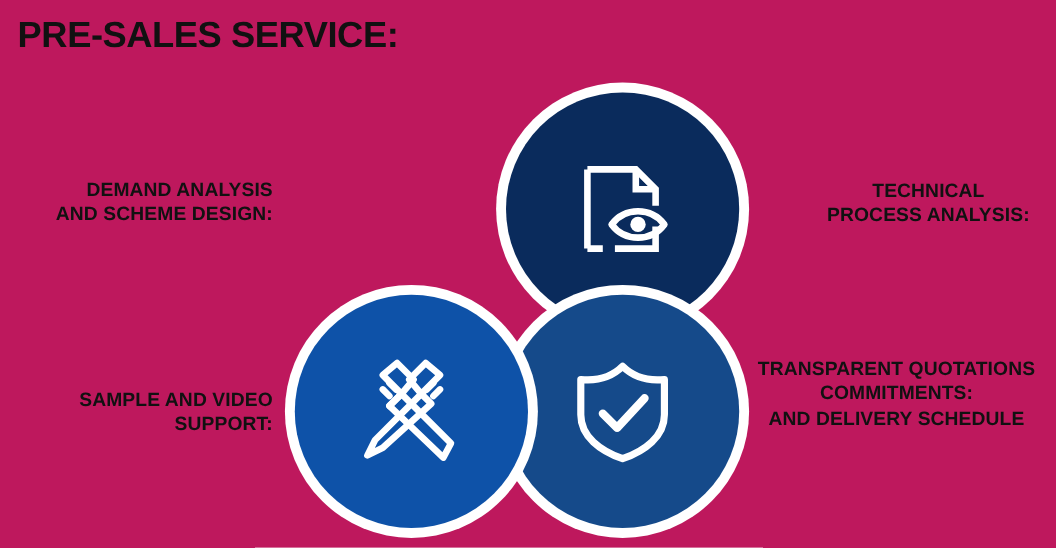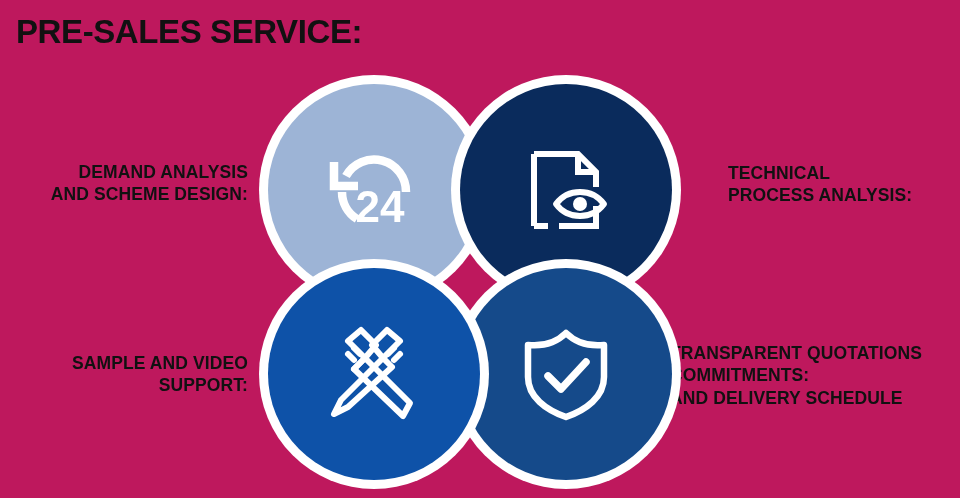--- a/index.html
+++ b/index.html
@@ -60,50 +60,37 @@
   
   .label {
     position:absolute;
     font-size:17.5px;
     font-weight:bold;
     line-height:1.28;
     color:#111111;
     letter-spacing:0.1px;
   }
   .label-left  { text-align:right; }
-  .label-right { text-align:left; }
+  .label-right { text-align:center; }
 
   #label-demand    { right:712px; top:161px; width:260px; }
   #label-sample    { right:712px; top:352px; width:260px; }
   #label-technical { left:728px;  top:162px; width:232px; }
-  #label-quotation { left:670px;  top:342px; width:290px; }
+  #label-quotation { left:670px;  top:324px; width:290px; }
   .label span { display:block; white-space:nowrap; }
 </style>
 </head>
 <body>
 
 <div id="page">
 
   <div id="title">PRE-SALES SERVICE:</div>
 
   <div id="cluster">
 
-    <div class="circle ring" id="circle-tl" style="background:#9db4d6;">
-      <span class="icon-wrap">
-        <svg viewBox="0 0 100 100" fill="none" xmlns="http://www.w3.org/2000/svg">
-
-          <path d="M22 36 A32 32 0 0 1 82 52" stroke="#ffffff" stroke-width="8.5" stroke-linecap="butt"></path>
-          <path d="M18 52 A32 32 0 0 0 33 79" stroke="#ffffff" stroke-width="8.5" stroke-linecap="butt"></path>
-
-          <path d="M10 22 L10 46 L34 46" stroke="#ffffff" stroke-width="8.5" stroke-linejoin="miter" stroke-linecap="butt" fill="none"></path>
-
-          <text x="56" y="82" font-family="'Liberation Sans', sans-serif" font-size="44" font-weight="bold" fill="#ffffff" text-anchor="middle">24</text>
-        </svg>
-      </span>
-    </div>
 
     <div class="circle ring" id="circle-tr" style="background:#0a2b5c;">
       <span class="icon-wrap">
         <svg viewBox="0 0 100 100" fill="none" xmlns="http://www.w3.org/2000/svg">
 
           <path d="M18 14 H62 L80 32 V47 M80 66 V86 H43 M18 86 V14" stroke="#ffffff" stroke-width="6" stroke-linecap="butt" stroke-linejoin="miter"></path>
           <path d="M18 86 H32" stroke="#ffffff" stroke-width="6" stroke-linecap="butt"></path>
           <path d="M62 14 V32 H80" stroke="#ffffff" stroke-width="6" stroke-linejoin="miter" stroke-linecap="butt"></path>
 
           <path d="M40 64 C52 48 76 48 88 64 C76 80 52 80 40 64 Z" stroke="#ffffff" stroke-width="6" stroke-linejoin="round"></path>

